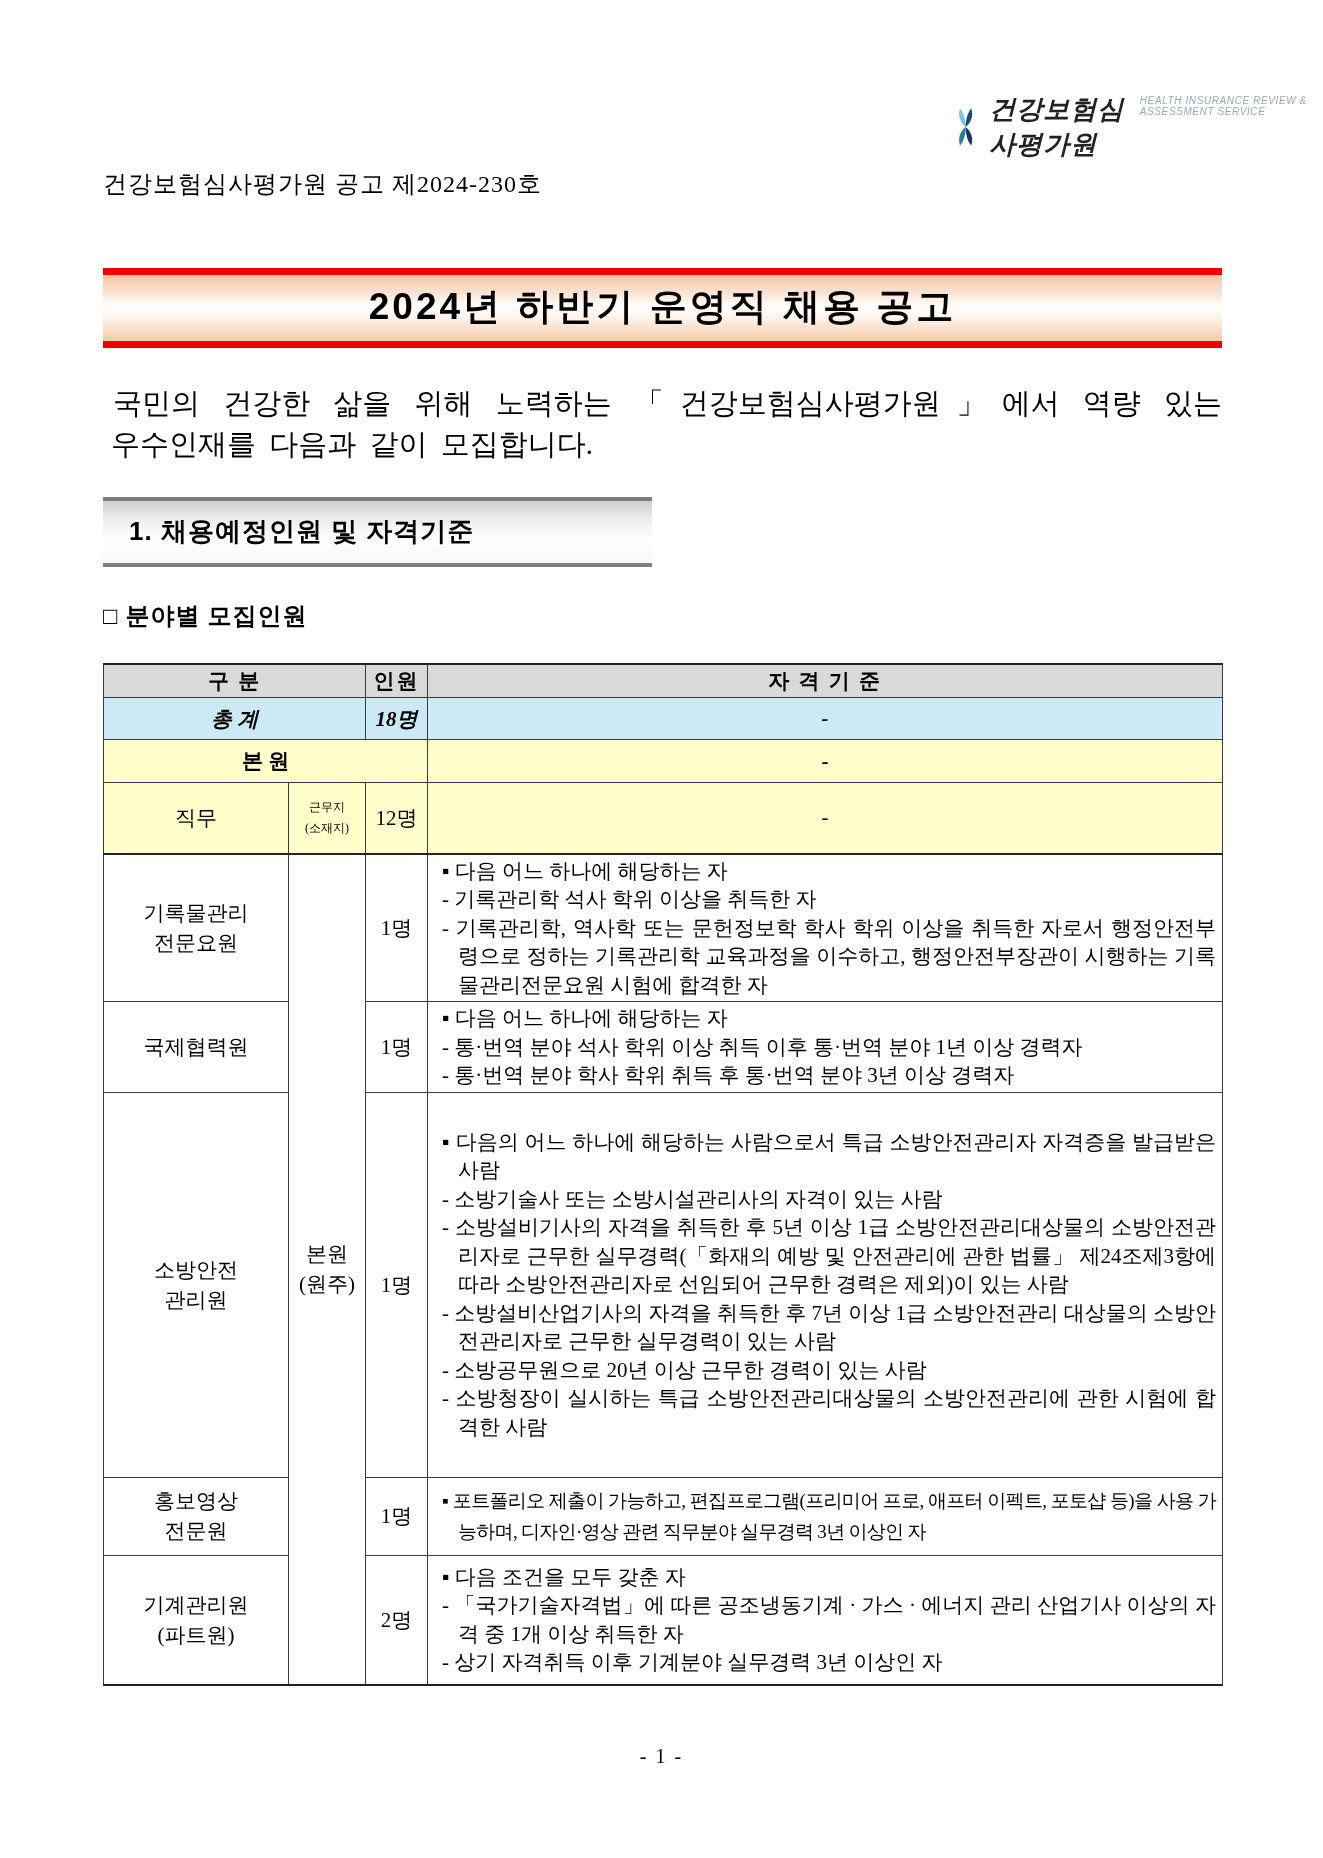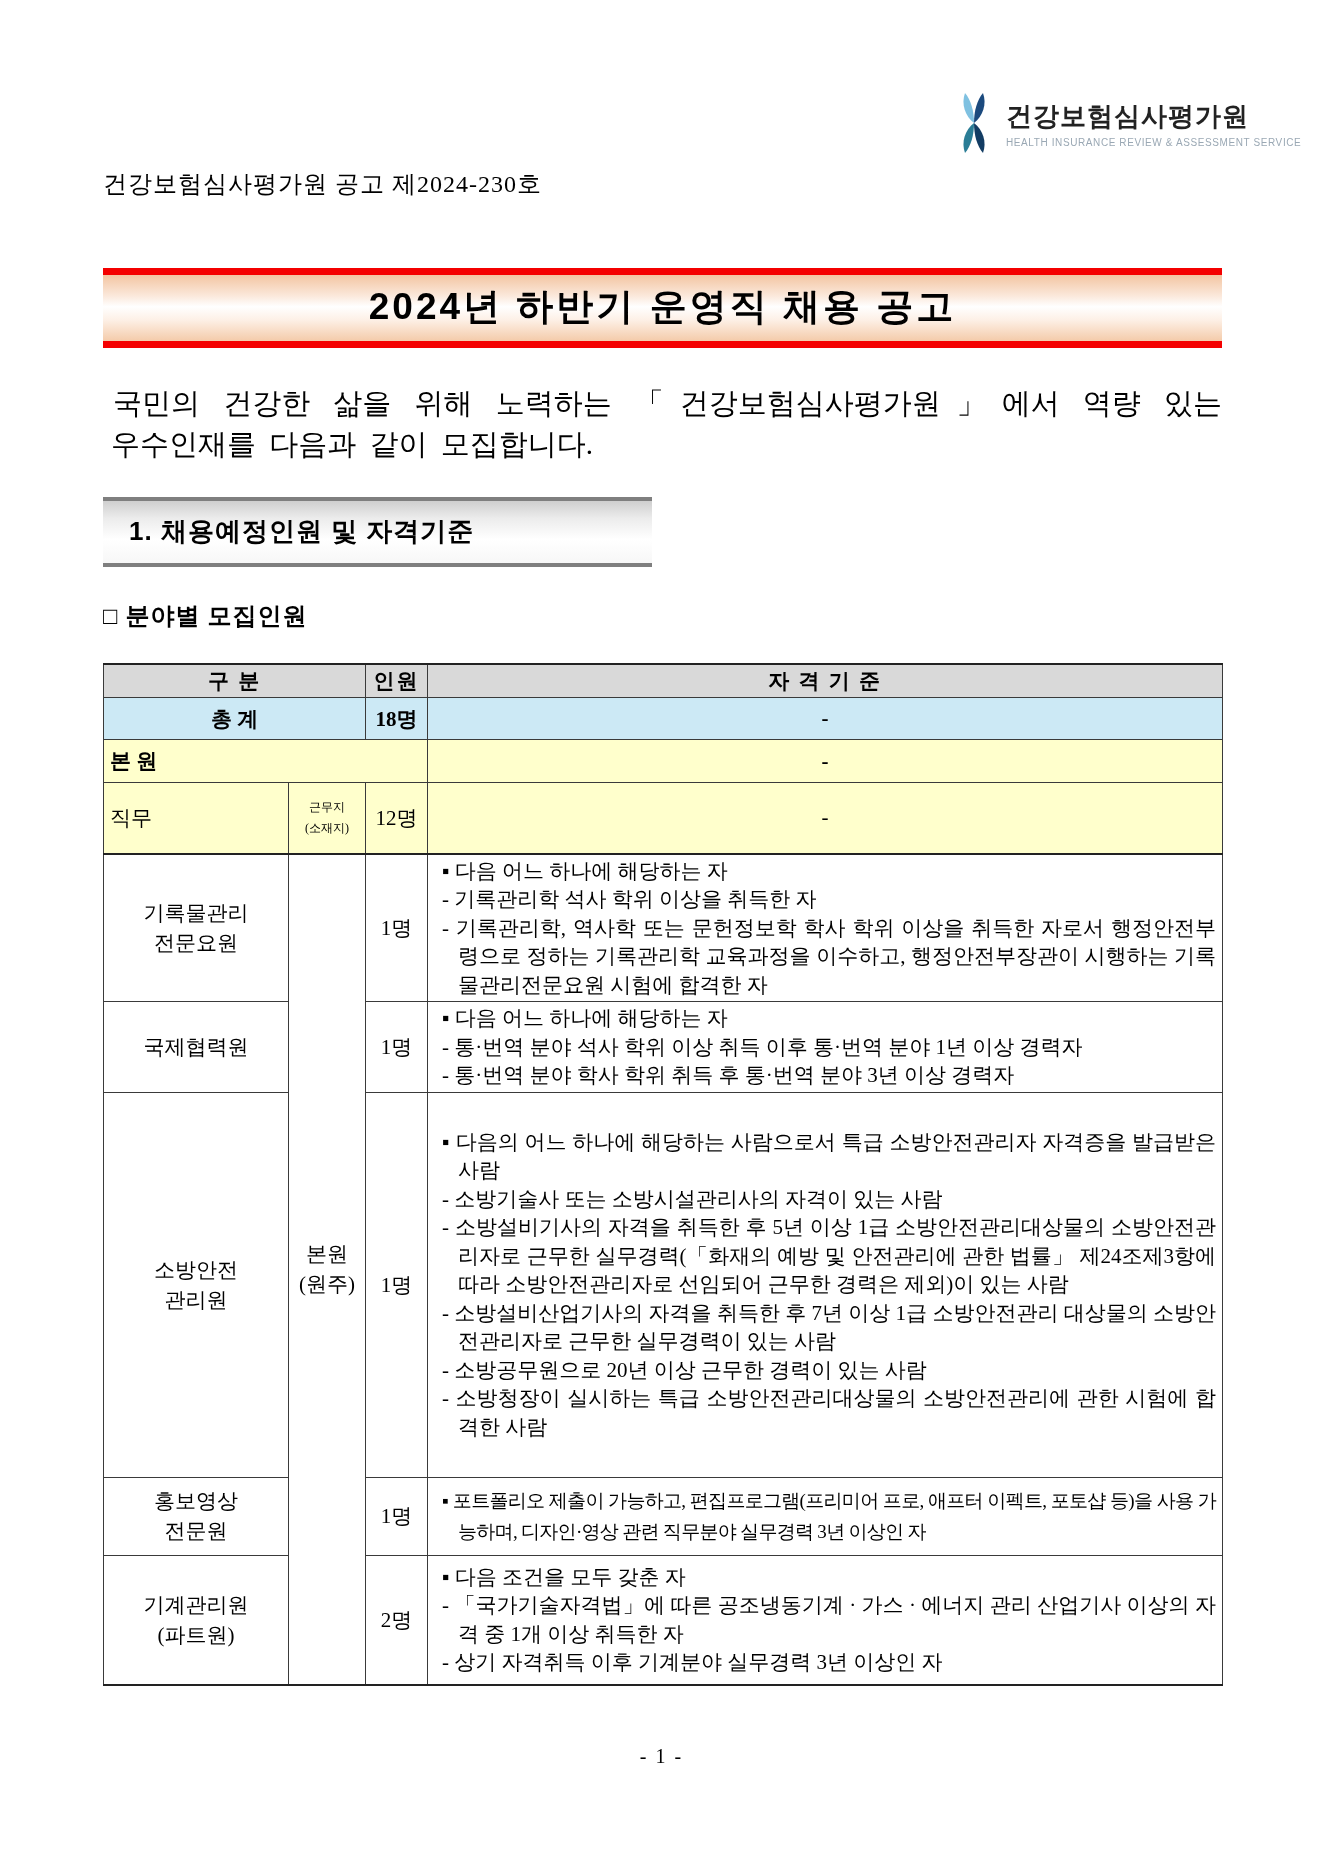--- a/index.html
+++ b/index.html
@@ -4,21 +4,21 @@
 <style>
   html,body { margin:0; padding:0; background:#ffffff; }
   .page {
     position:relative; width:1323px; height:1858px; background:#ffffff;
     font-family:"Liberation Serif","DejaVu Serif",serif; color:#000;
     overflow:hidden;
   }
   
   .logo { position:absolute; top:92px; left:952px; display:flex; align-items:center; }
   .logo-mark { width:44px; height:62px; margin-right:10px; }
-  .logo-text { display:flex; flex-direction:column; }
+  .logo-text { display:flex; flex-direction:row;font-style:italic; }
   .logo-name {
     font-family:"Liberation Sans","DejaVu Sans",sans-serif;
     font-weight:bold; font-size:26px; letter-spacing:1px; color:#222;
   }
   .logo-tagline {
     font-family:"Liberation Sans","DejaVu Sans",sans-serif;
     font-size:10px; letter-spacing:0.6px; color:#9aa8b4; margin-top:3px;
   }
   
   .docnum { position:absolute; top:168px; left:103px; font-size:24px; letter-spacing:1px; }
@@ -48,22 +48,22 @@
   .subheading { position:absolute; top:600px; left:103px; font-size:24px; font-weight:bold; letter-spacing:1px; }
   
   .table-wrap { position:absolute; top:663px; left:103px; }
   table.recruit {
     border-collapse:collapse; table-layout:fixed; width:1119px;
     font-size:21px;
   }
   table.recruit { border-top:2px solid #222; border-bottom:2px solid #222; }
   table.recruit td { border:1px solid #3a3a3a; padding:2px 6px; vertical-align:middle; box-sizing:border-box; }
   tr.hdr-row td { background:#d9d9d9; font-weight:bold; text-align:center; letter-spacing:2px; border-bottom:1px solid #3a3a3a; }
-  tr.total-row td { background:#cce9f5; font-weight:bold; text-align:center; }
-  tr.bonwon-row td, tr.jikmu-row td { background:#ffffcc; }
+  tr.total-row td { background:#cce9f5; font-weight:bold; text-align:center;font-style:italic; }
+  tr.bonwon-row td, tr.jikmu-row td { background:#ffffcc; text-align:center; }
   tr.bonwon-row td { font-weight:bold; }
   tr.jikmu-row td { border-bottom:2px solid #222; }
   td.pre, .pre { white-space:pre-line; }
   td.jobname { text-align:center; line-height:30px; }
   td.loc { text-align:center; line-height:30px; }
   td.cnt { text-align:center; }
   td.cnt-bold { text-align:center; font-weight:normal; }
   td.dash { text-align:center; }
   td.sub { font-size:12px; line-height:21px; text-align:center; padding:2px 1px; }
   td.crit { padding:5px 8px 5px 6px; vertical-align:middle; }

